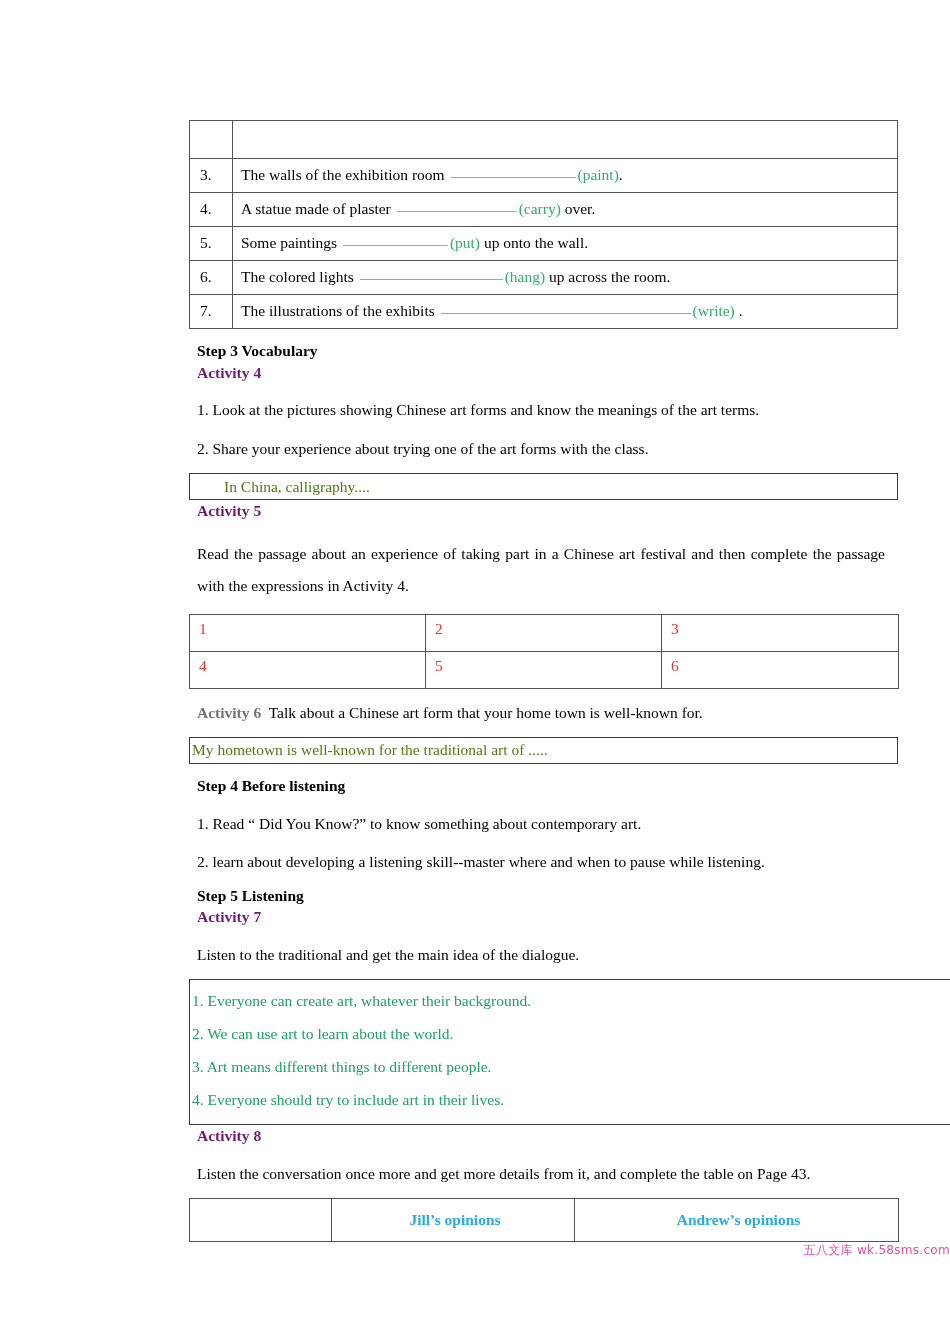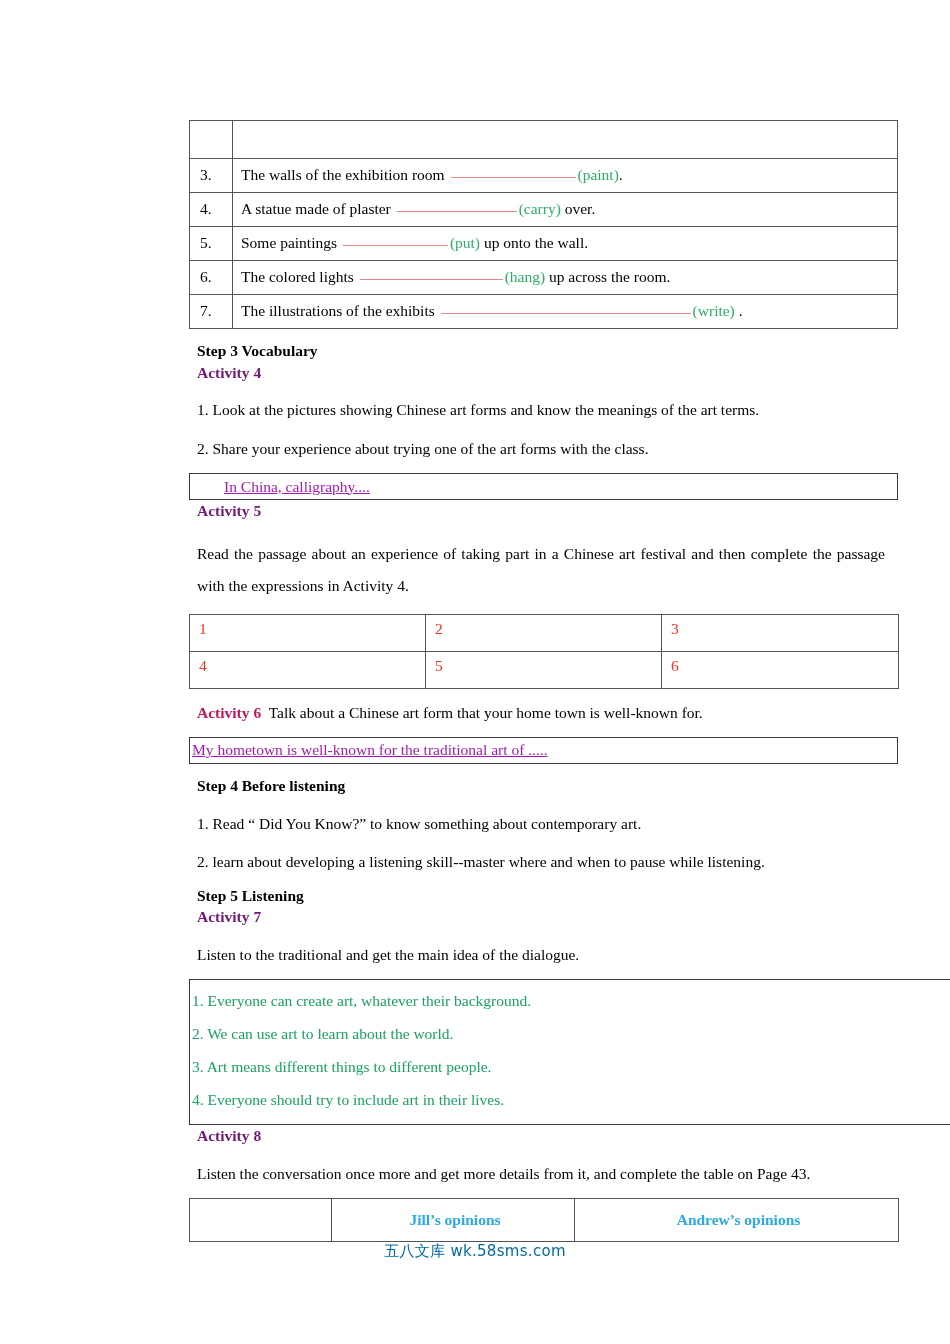--- a/index.html
+++ b/index.html
@@ -73,21 +73,21 @@
     line-height: 1.4;
   }
   .activity-head {
     color: #701a75;
     font-weight: bold;
     font-size: 15.5px;
     margin: 0 0 0 8px;
     line-height: 1.4;
   }
   .activity-inline-head {
-    color: #be185d;
+    color: #737373;
     font-weight: bold;
   }
   p.body-line {
     font-size: 15.5px;
     margin: 16px 0 0 8px;
     line-height: 1.45;
   }
   p.body-justify {
     font-size: 15.5px;
     margin: 16px 13px 0 8px;
@@ -102,24 +102,23 @@
     border: 1.5px solid #3a3a3a;
     width: 709px;
     box-sizing: border-box;
     margin-top: 13px;
     height: 27px;
     display: flex;
     align-items: center;
     background: #ffffff;
   }
   .note-box .note-text {
-    color: #a21caf;
+    color: #4d7c0f;
     font-size: 15.5px;
     line-height: 1.2;
-    text-decoration: underline;
   }
   .note-box.indented .note-text { padding-left: 34px; }
   .note-box.flush .note-text { padding-left: 2px; }
 
   
   .answers-box {
     border: 1.5px solid #3a3a3a;
     width: 815px;
     box-sizing: border-box;
     margin-top: 13px;
@@ -159,24 +158,24 @@
     padding-left: 10px;
     text-align: center;
   }
 
   
   #watermark {
     position: absolute;
     left: 0;
     top: 1242px;
     width: 950px;
-    text-align: center;
+    text-align: right;
     font-family: "DejaVu Sans", sans-serif;
-    font-size: 15px;
-    color: #0369a1;
+    font-size: 12px;
+    color: #ec4899;
     letter-spacing: 0.3px;
   }
 </style>
 </head>
 <body>
 
 <div id="page">
   <div class="content">
 
     <table class="doc-table" id="verb-table">

